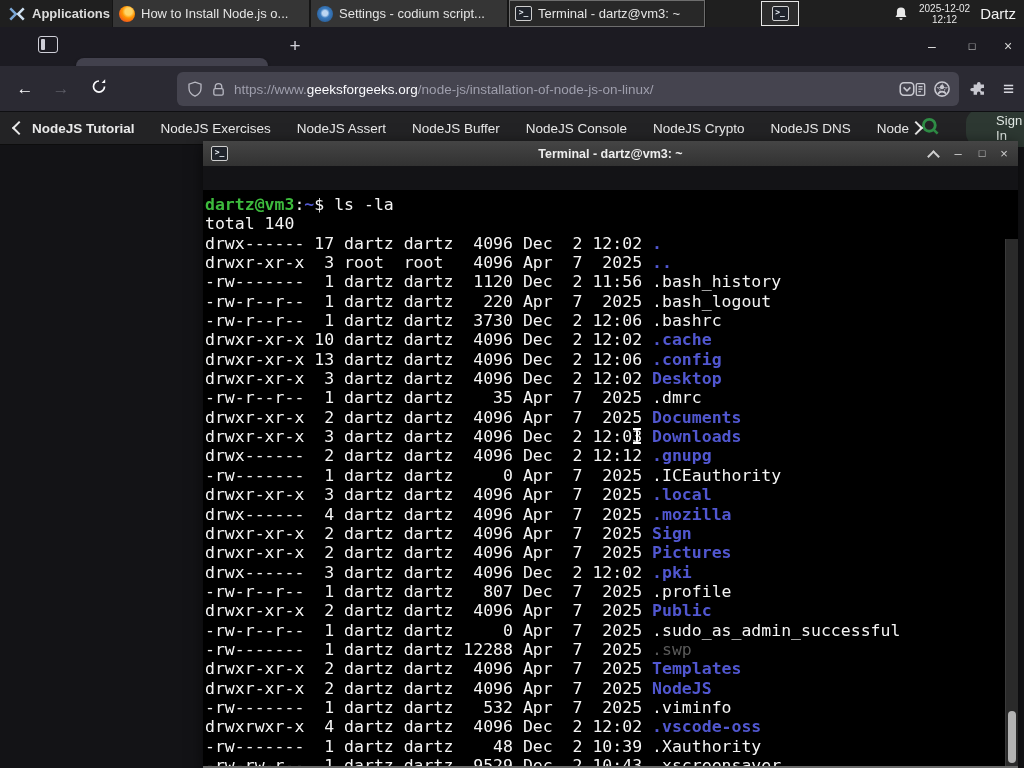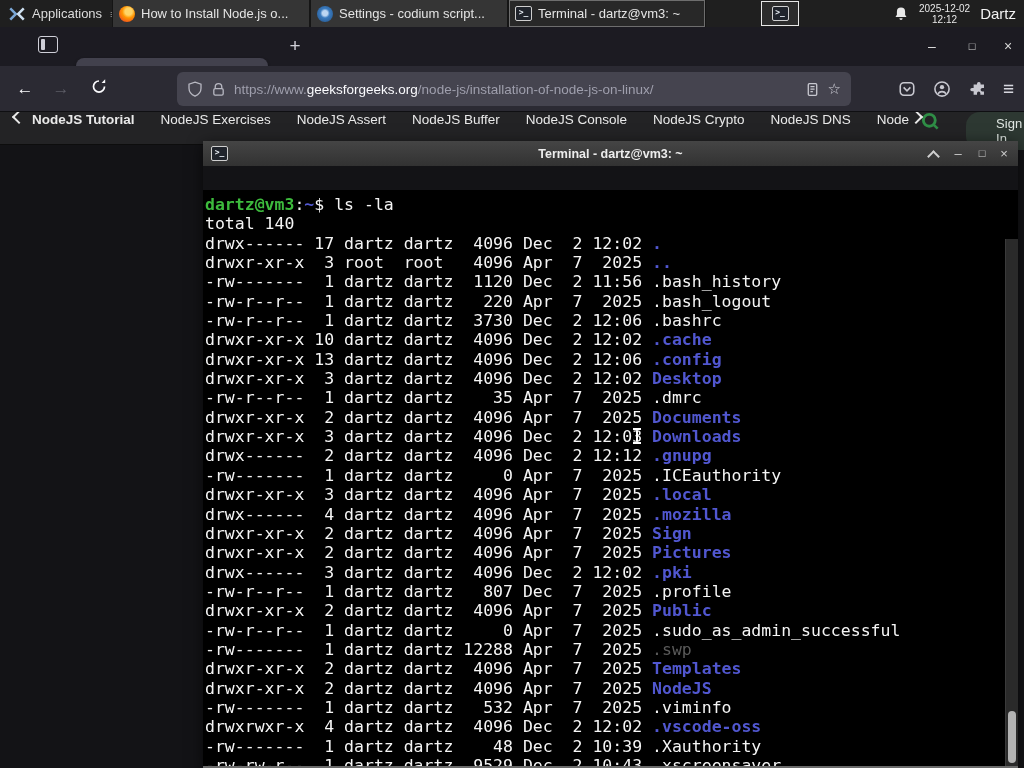--- a/index.html
+++ b/index.html
@@ -3,21 +3,21 @@
 <meta charset="utf-8">
 <style>
   html,body{margin:0;padding:0;background:#000;}
   #screen{position:relative;width:1024px;height:768px;overflow:hidden;
           font-family:"Liberation Sans",sans-serif;background:#141417;}
 
   
   #panel{position:absolute;left:0;top:0;width:1024px;height:27px;background:#1f1f1f;
          color:#dcdcdc;font-size:13px;z-index:40;}
   .app-menu{position:absolute;left:0;top:0;height:27px;display:flex;align-items:center;
-            padding:0 8px;gap:6px;cursor:default;}
+            padding:0 8px;gap:6px;cursor:default;font-weight:bold;}
   .app-menu svg{display:block;}
   .menu-lines{font-size:11px;color:#9a9a9a;margin-left:2px;}
   #task-buttons{position:absolute;left:112px;top:0;height:27px;display:flex;}
   .taskbtn{width:198px;height:27px;display:flex;align-items:center;gap:6px;padding:0 6px;
            box-sizing:border-box;background:#353535;border-left:1px solid #151515;
            border-right:1px solid #151515;overflow:hidden;}
   .taskbtn.active{background:#282828;box-shadow:inset 0 0 0 1px #6e6e6e;}
   .tlabel{white-space:nowrap;overflow:hidden;text-overflow:ellipsis;color:#e4e4e4;}
   .picon{flex:0 0 auto;width:16px;height:16px;border-radius:50%;}
   .firefox-icon{background:radial-gradient(circle at 60% 35%,#ffd567 0 25%,#ff9500 45%,#f25c19 75%);}
@@ -48,32 +48,32 @@
           text-align:center;line-height:24px;}
   .chev{display:inline-block;width:7px;height:7px;border-right:2px solid #cfcfd8;border-bottom:2px solid #cfcfd8;}
   #tablist-chev{position:absolute;left:852px;top:42px;transform:rotate(45deg);}
   .winctl{position:absolute;top:0;height:39px;line-height:39px;color:#d8d8d8;font-size:14px;text-align:center;width:30px;}
 
   
   #toolbar{position:absolute;left:0;top:66px;width:1024px;height:46px;background:#2b2a33;z-index:10;
            border-bottom:1px solid #0f0f12;box-sizing:border-box;}
   .navbtn{position:absolute;top:12px;font-size:17px;color:#fbfbfe;width:22px;text-align:center;line-height:22px;}
   .navbtn.disabled{color:#5c5c66;}
-  #urlbar{position:absolute;left:177px;top:6px;width:674px;height:34px;background:#45444f;
+  #urlbar{position:absolute;left:177px;top:6px;width:782px;height:34px;background:#45444f;
           border-radius:6px;display:flex;align-items:center;padding:0 10px;box-sizing:border-box;gap:8px;}
   #url-text{flex:1;font-size:13.5px;color:#9f9fad;white-space:nowrap;overflow:hidden;}
   #url-text .host{color:#fbfbfe;}
   .tbicon{flex:0 0 auto;display:flex;align-items:center;}
   #toolbar-right{position:absolute;right:10px;top:6px;height:34px;display:flex;align-items:center;gap:17px;}
   .hamburger{color:#d6d6de;font-size:19px;}
   .star{color:#d0d0d8;font-size:15px;}
 
   
   #sitenav{position:absolute;left:0;top:112px;width:1024px;height:33px;background:#232325;z-index:5;
-           display:flex;align-items:flex-start;color:#e9e9e9;font-size:13.5px;
+           display:flex;align-items:center;color:#e9e9e9;font-size:13.5px;
            border-bottom:1px solid #0d0d0d;box-sizing:border-box;}
   .nav-chev{width:8px;height:8px;border-right:2.4px solid #e9e9e9;border-bottom:2.4px solid #e9e9e9;
             display:inline-block;flex:0 0 auto;}
   #nav-back-chev{transform:rotate(135deg);margin:0 8px 0 14px;}
   #nav-fwd-chev{transform:rotate(-45deg);margin-left:2px;}
   .nav-item{margin-right:26px;white-space:nowrap;cursor:pointer;}
   .nav-item.first{font-weight:bold;}
   #nav-trunc{margin-right:0;}
   #gfg-search{margin-left:auto;margin-right:26px;}
   #signin{margin-right:22px;background:#2d3832;border-radius:14px;padding:4px 30px;

